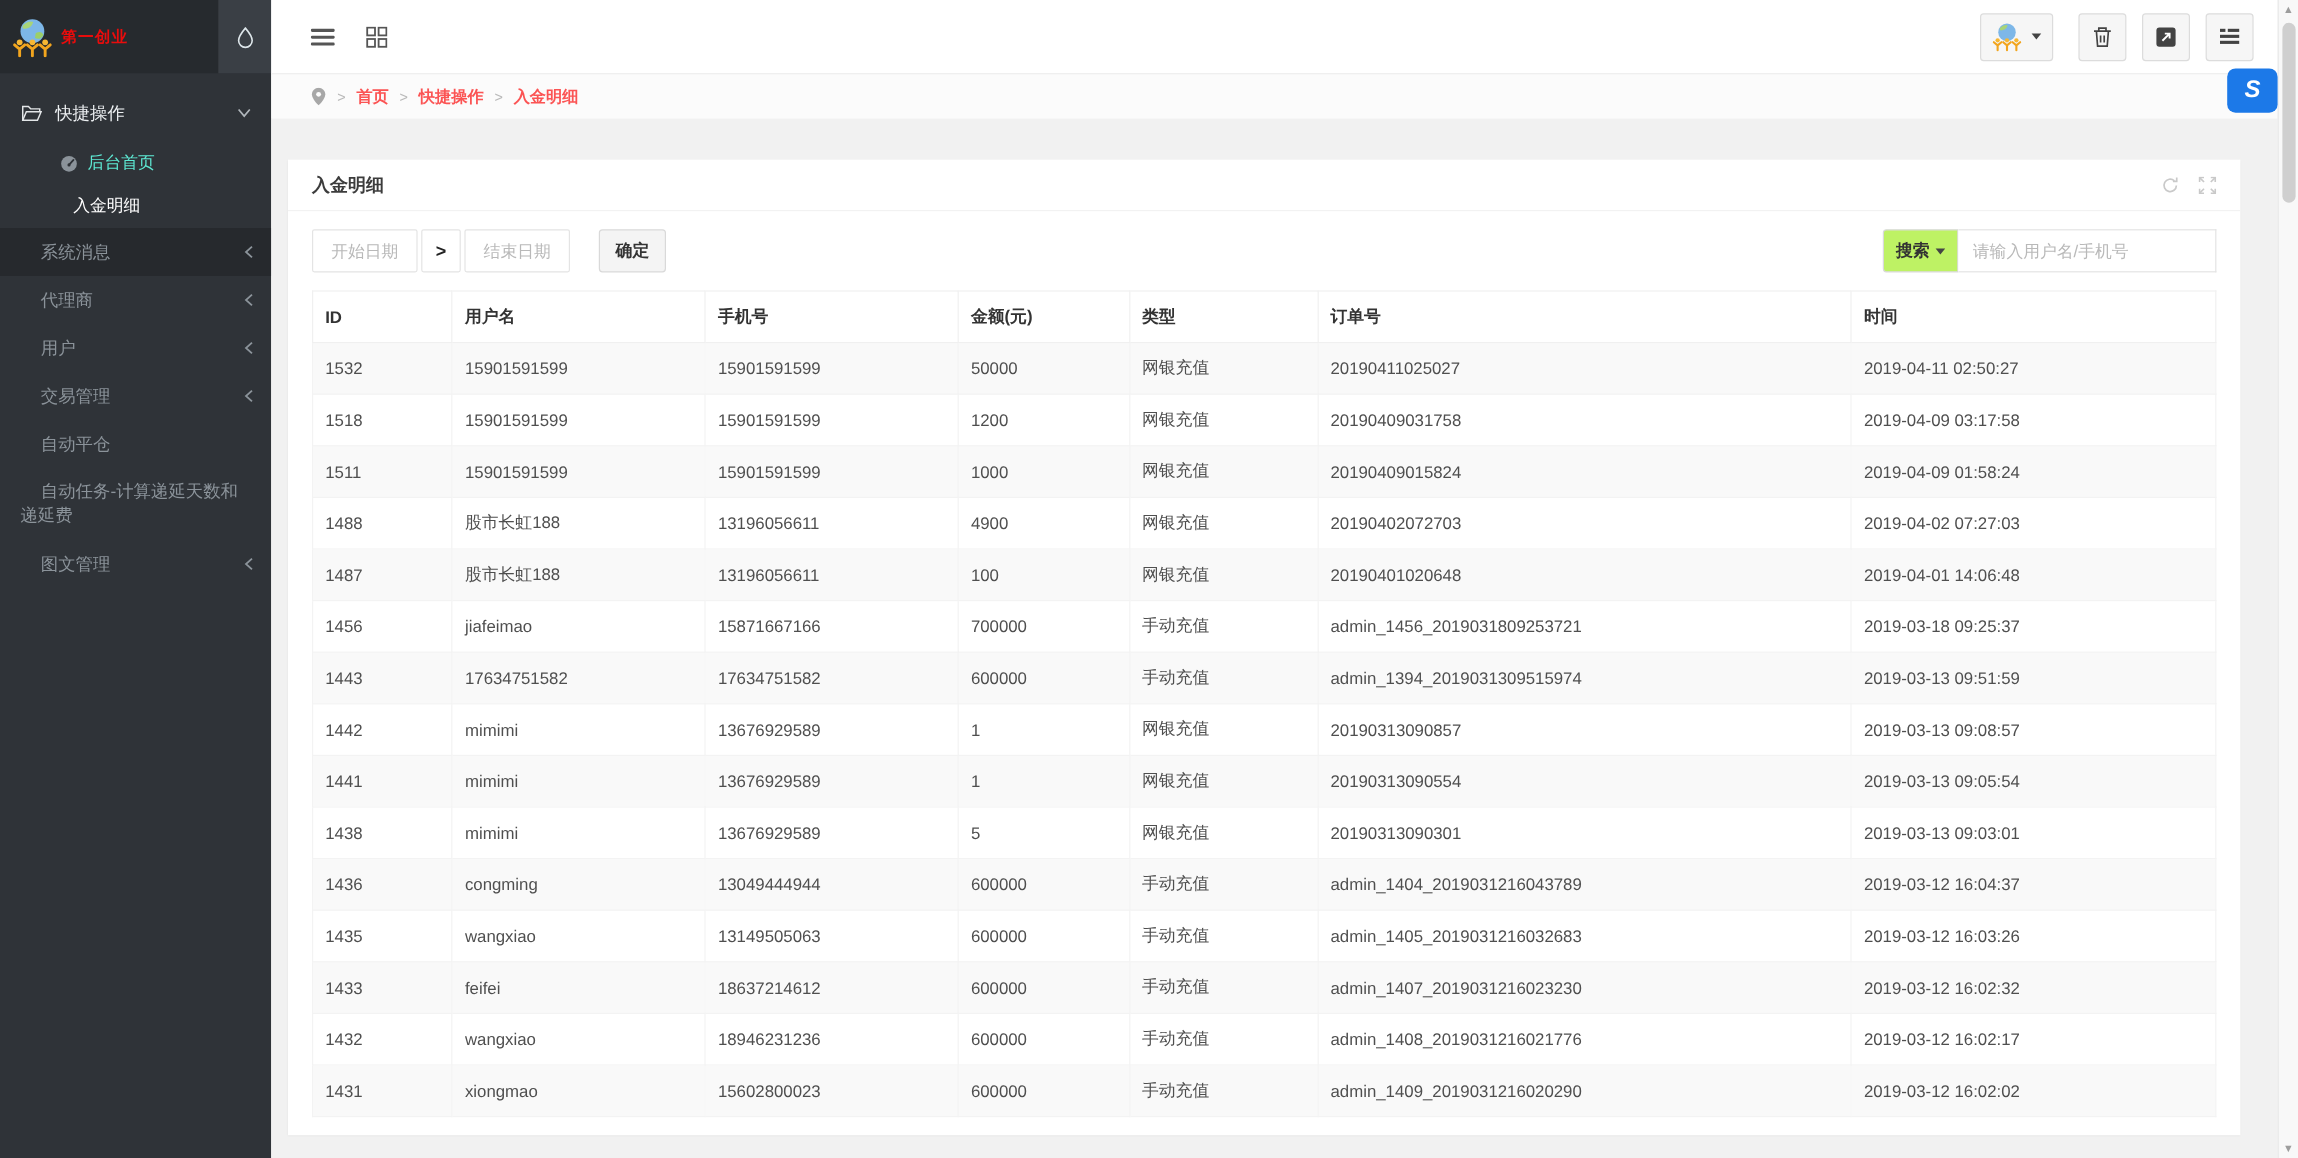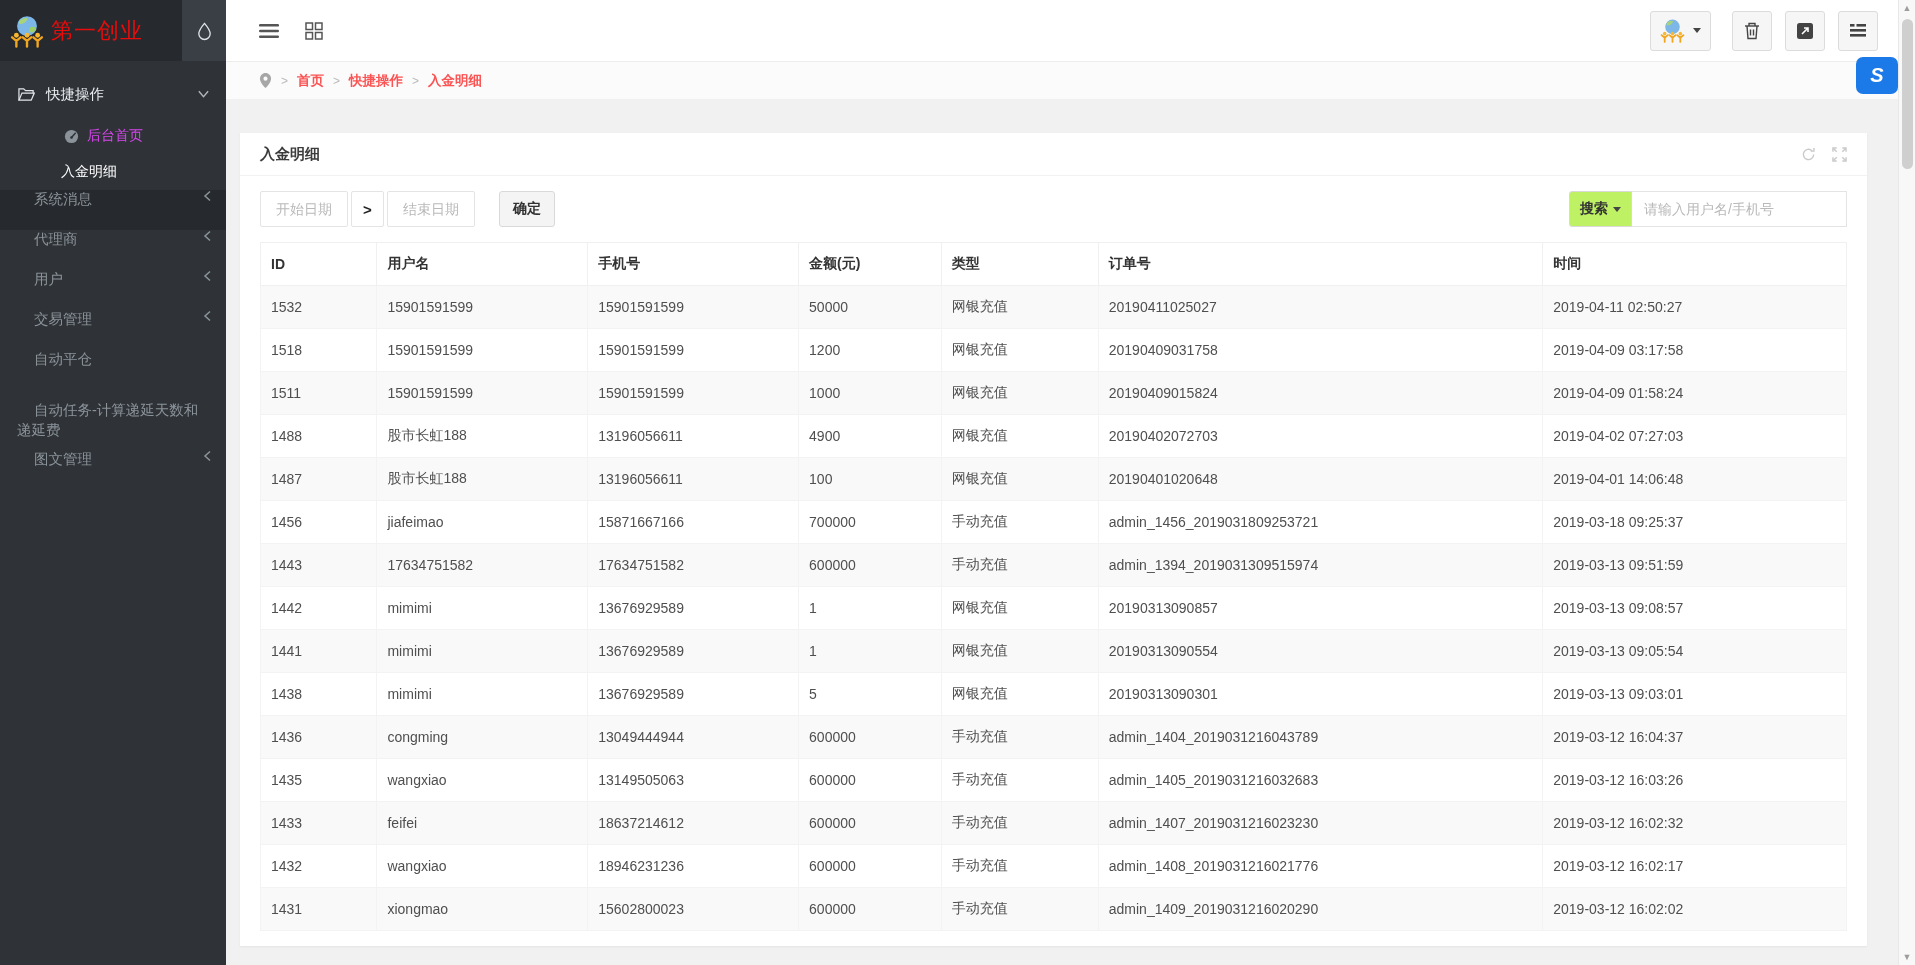--- a/index.html
+++ b/index.html
@@ -4,29 +4,29 @@
 <style>
   html,body{margin:0;padding:0}
   body{width:1915px;height:965px;overflow:hidden;background:#f1f1f1;
        font-family:"Liberation Sans","DejaVu Sans",sans-serif;}
   .app{display:flex;width:100%;height:100%;position:relative}
 
   
   .sidebar{width:226px;min-width:226px;background:#2f3338;height:100%}
   .sb-header{display:flex;height:61px}
   .sb-brand{flex:1;background:#262a2e;display:flex;align-items:center;padding-left:10px;gap:7px}
-  .brand-text{color:#e80c0c;font-weight:normal;font-size:22px;letter-spacing:1px}
+  .brand-text{color:#e80c0c;font-weight:bold;font-size:13px;letter-spacing:1px}
   .sb-drop{width:44px;background:#3a3f45;display:flex;align-items:center;justify-content:center;cursor:pointer}
   .sb-nav{padding-top:9px}
   .group-item{height:48px;display:flex;align-items:center;padding:0 16px 0 18px;color:#eceff1;font-size:14.5px;cursor:pointer}
   .gi-label{margin-left:11px;flex:1}
-  .sub-item{height:36px;display:flex;align-items:center;color:#d946ef;font-size:14px;padding-left:64px;cursor:pointer}
+  .sub-item{height:36px;display:flex;align-items:center;color:#5eead4;font-size:14px;padding-left:50px;cursor:pointer}
   .si-label{margin-left:8px}
   .sub-item.active{color:#fff;padding-left:61px}
-  .menu-item{min-height:40px;display:flex;align-items:flex-start;padding:0 14px 0 34px;color:#8b939a;font-size:14.5px;cursor:pointer}
+  .menu-item{min-height:40px;display:flex;align-items:center;padding:0 14px 0 34px;color:#8b939a;font-size:14.5px;cursor:pointer}
   .mi-label{flex:1}
   .menu-item.highlight{background:#26292d}
   .menu-item.wrap{padding:10px 14px 10px 17px}
   .menu-item.wrap .mi-label{text-indent:17px;line-height:20px}
 
   
   .main{flex:1;display:flex;flex-direction:column;min-width:0}
   .topbar{height:61px;background:#fff;display:flex;align-items:center;padding:0 37px 0 33px;border-bottom:1px solid #ececec}
   .tb-left{display:flex;align-items:center;gap:26px}
   .tb-icon{cursor:pointer;display:flex;align-items:center}

